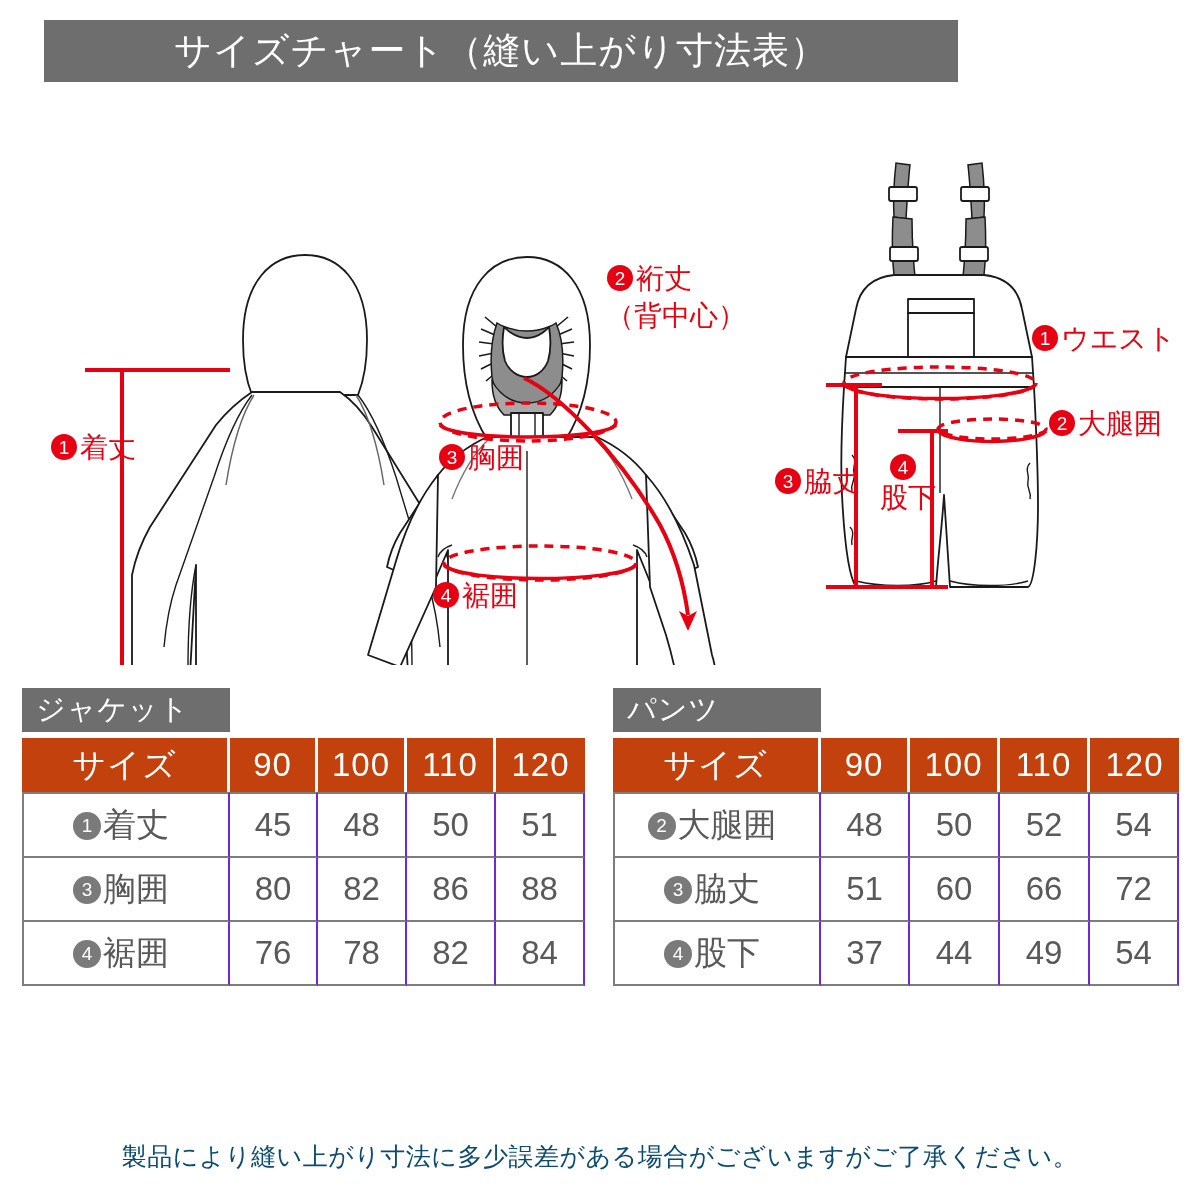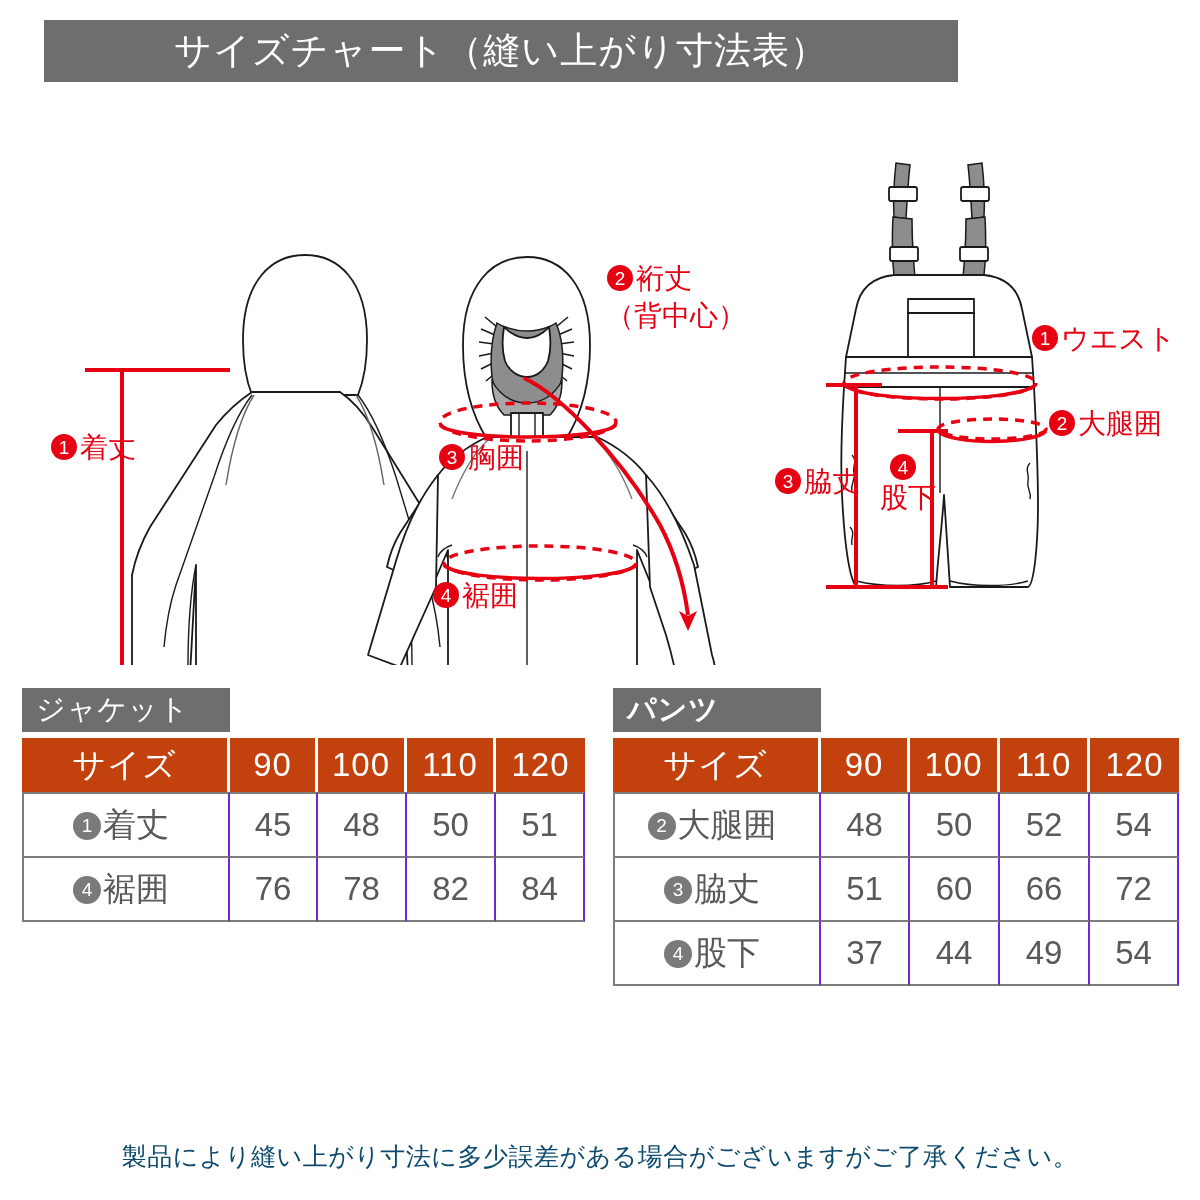--- a/index.html
+++ b/index.html
@@ -67,21 +67,21 @@
     background: #6e6e6e;
     color: #fff;
     display: flex;
     align-items: center;
     padding-left: 14px;
     box-sizing: border-box;
     font-size: 29px;
     letter-spacing: 1px;
   }
   .cat-tag.jacket-tag { width: 208px; }
-  .cat-tag.pants-tag  { width: 208px; font-weight: bold; }
+  .cat-tag.pants-tag  { width: 208px; }
 
   table.size-table {
     border-collapse: separate;
     border-spacing: 0;
     width: 100%;
     margin-top: 6px;
     table-layout: fixed;
   }
   table.size-table th,
   table.size-table td {
@@ -395,20 +395,29 @@
           <td class="row-label">
             <span class="num-badge">1</span><span class="row-label-text">着丈</span>
           </td>
           <td>45</td>
           <td>48</td>
           <td>50</td>
           <td>51</td>
         </tr>
         <tr>
           <td class="row-label">
+            <span class="num-badge">3</span><span class="row-label-text">胸囲</span>
+          </td>
+          <td>80</td>
+          <td>82</td>
+          <td>86</td>
+          <td>88</td>
+        </tr>
+        <tr>
+          <td class="row-label">
             <span class="num-badge">4</span><span class="row-label-text">裾囲</span>
           </td>
           <td>76</td>
           <td>78</td>
           <td>82</td>
           <td>84</td>
         </tr>
       </tbody>
     </table>
   </div>

